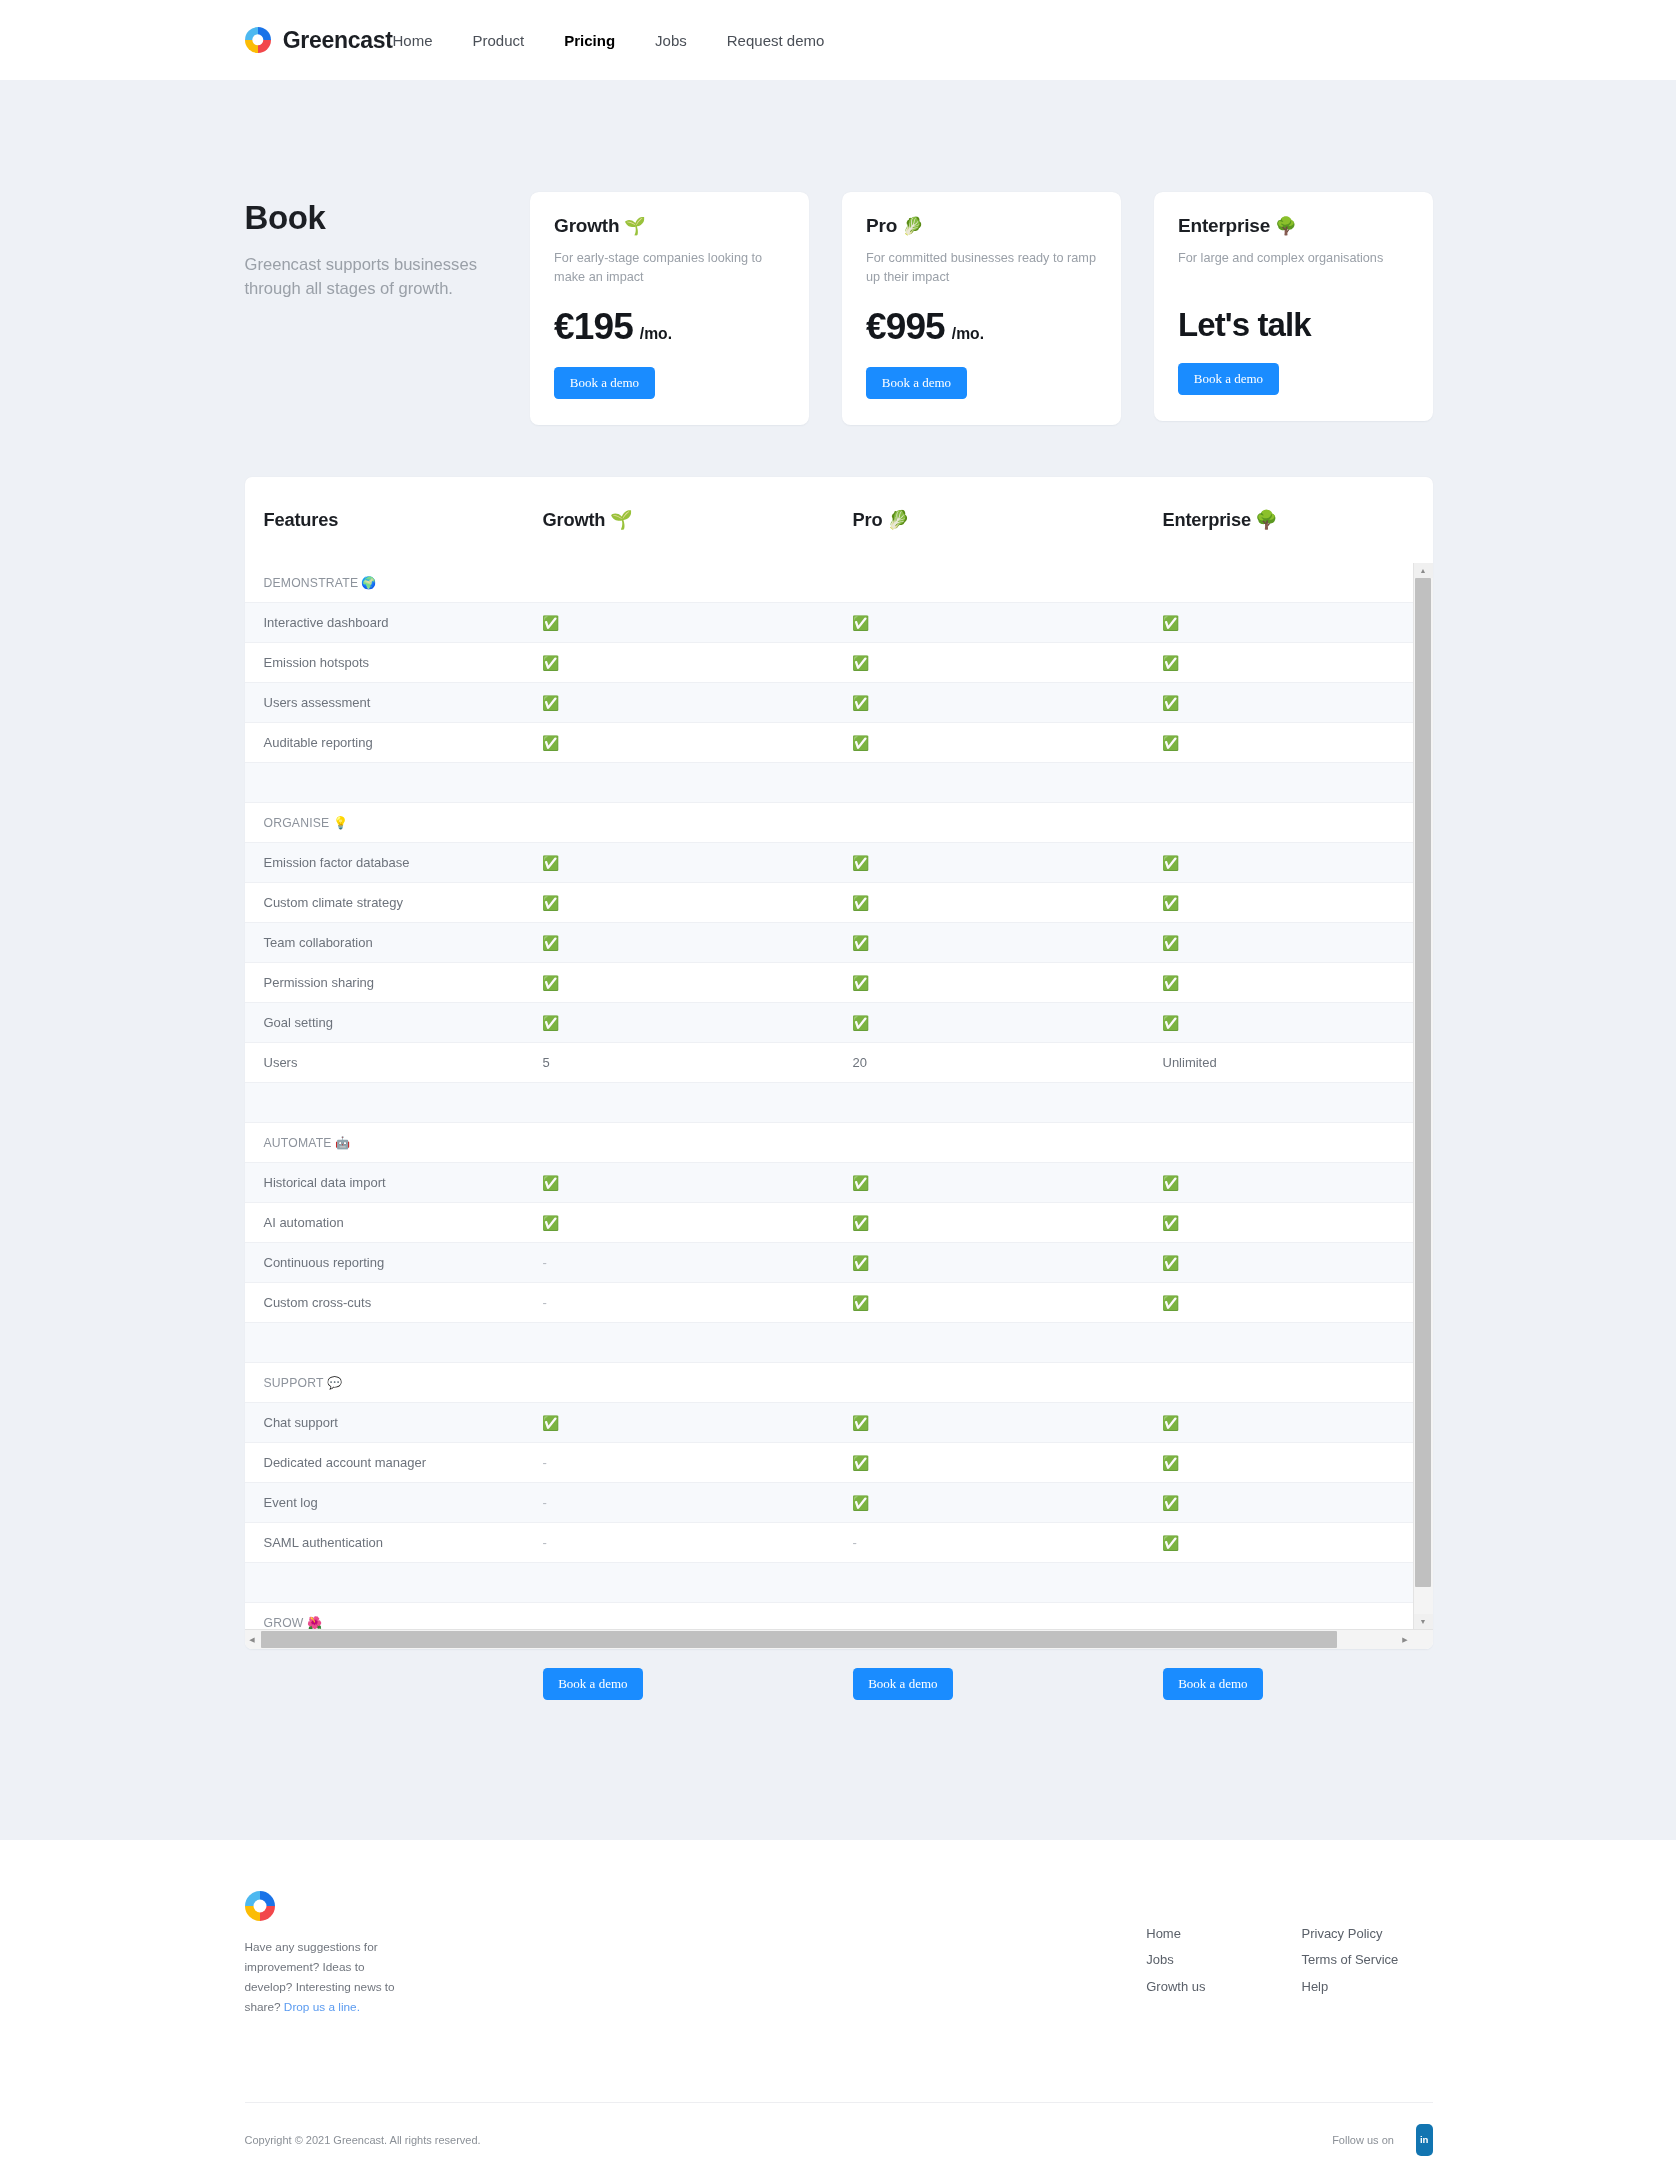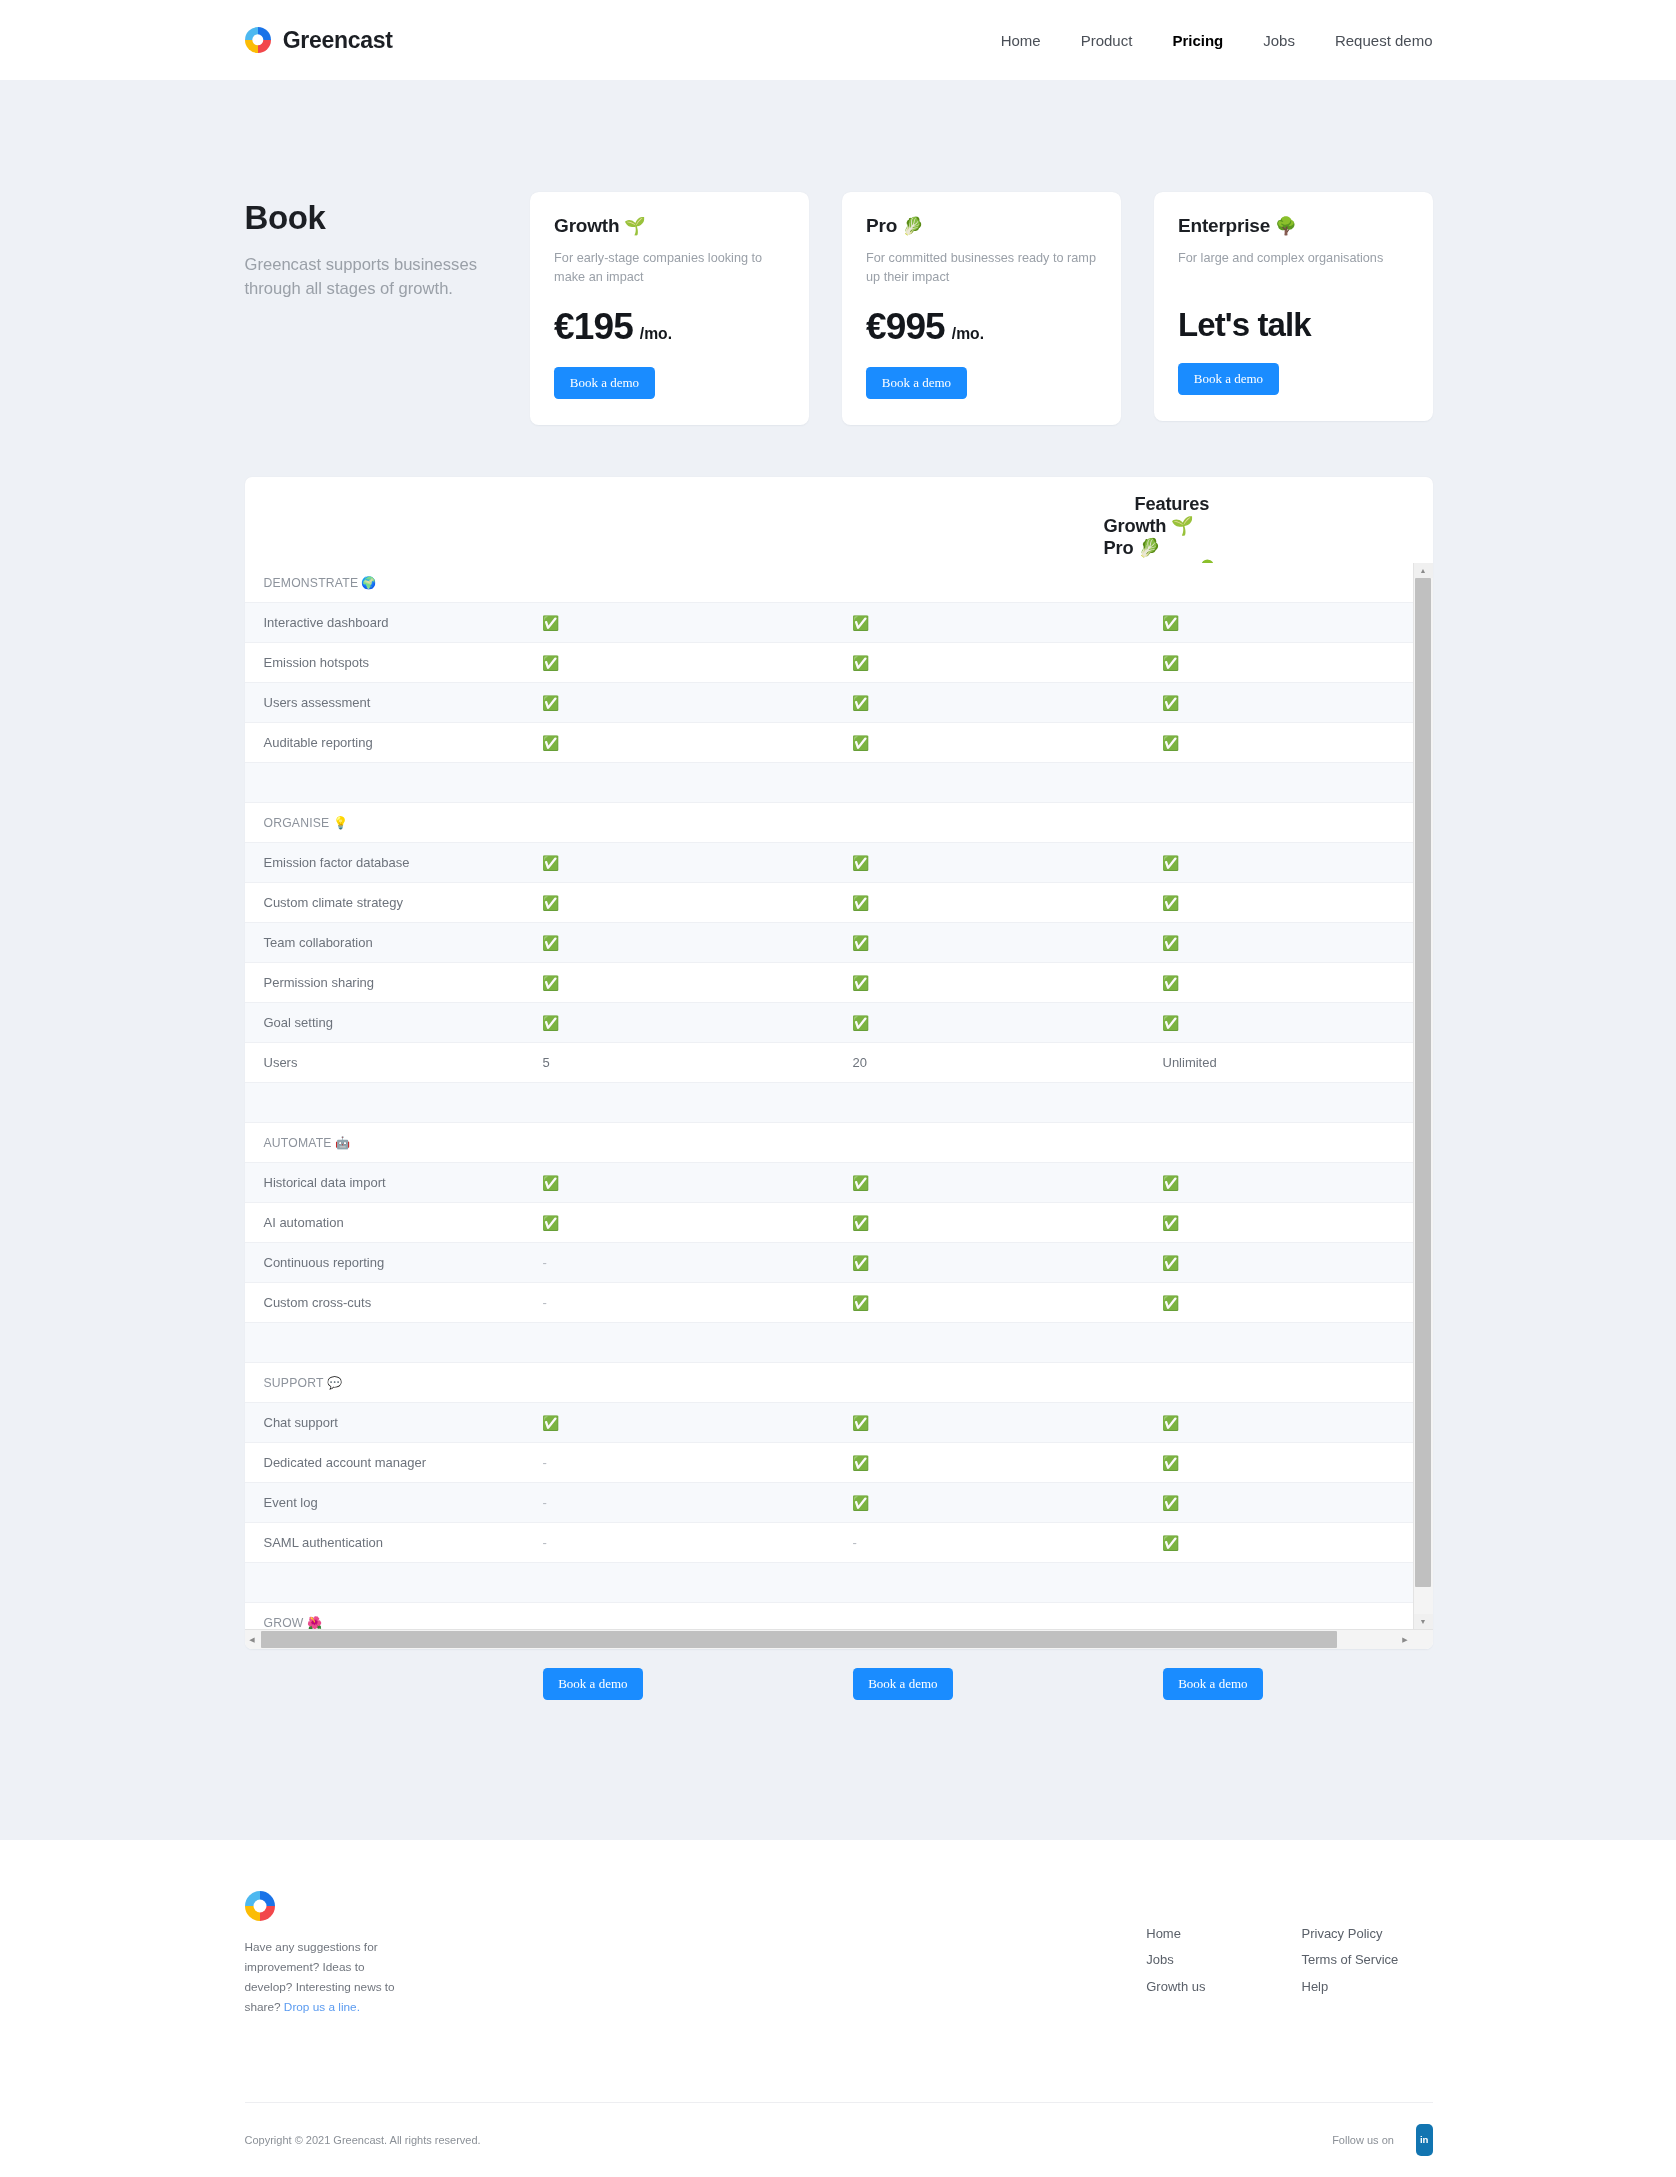--- a/index.html
+++ b/index.html
@@ -17,21 +17,20 @@
     background: #ffffff;
     display: flex;
     align-items: center;
     padding: 0 0 0 0;
   }
   .topbar-inner {
     width: 1188px;
     margin: 14px auto;
     display: flex;
     align-items: center;
-    justify-content: space-between;
   }
   .brand { display: flex; align-items: center; gap: 12.2px; }
   .brand-name {
     font-size: 23px;
     font-weight: 700;
     color: #1c1f24;
     letter-spacing: -0.3px;
   }
   .logo-donut {
     width: 26px; height: 26px;
@@ -143,25 +142,24 @@
     margin-top: 52px;
     background: #fff;
     border-radius: 7px;
     position: relative;
     overflow: hidden;
     height: 1172px;
     box-shadow: 0 0.9px 1.7px rgba(20,30,60,.05);
   }
   .tbl-header {
     display: flex;
-    align-items: flex-end;
+    align-items: center;
     height: 54px;
     padding: 0 19px;
     margin-top: 15.7px;
-    flex-direction: column;
   }
   .tbl-header .c {
     font-size: 18.3px;
     font-weight: 700;
     color: #1c1f24;
     letter-spacing: -0.2px;
   }
   .col-feature { width: 279px; flex: none; }
   .col-plan    { width: 310px; flex: none; }
 

